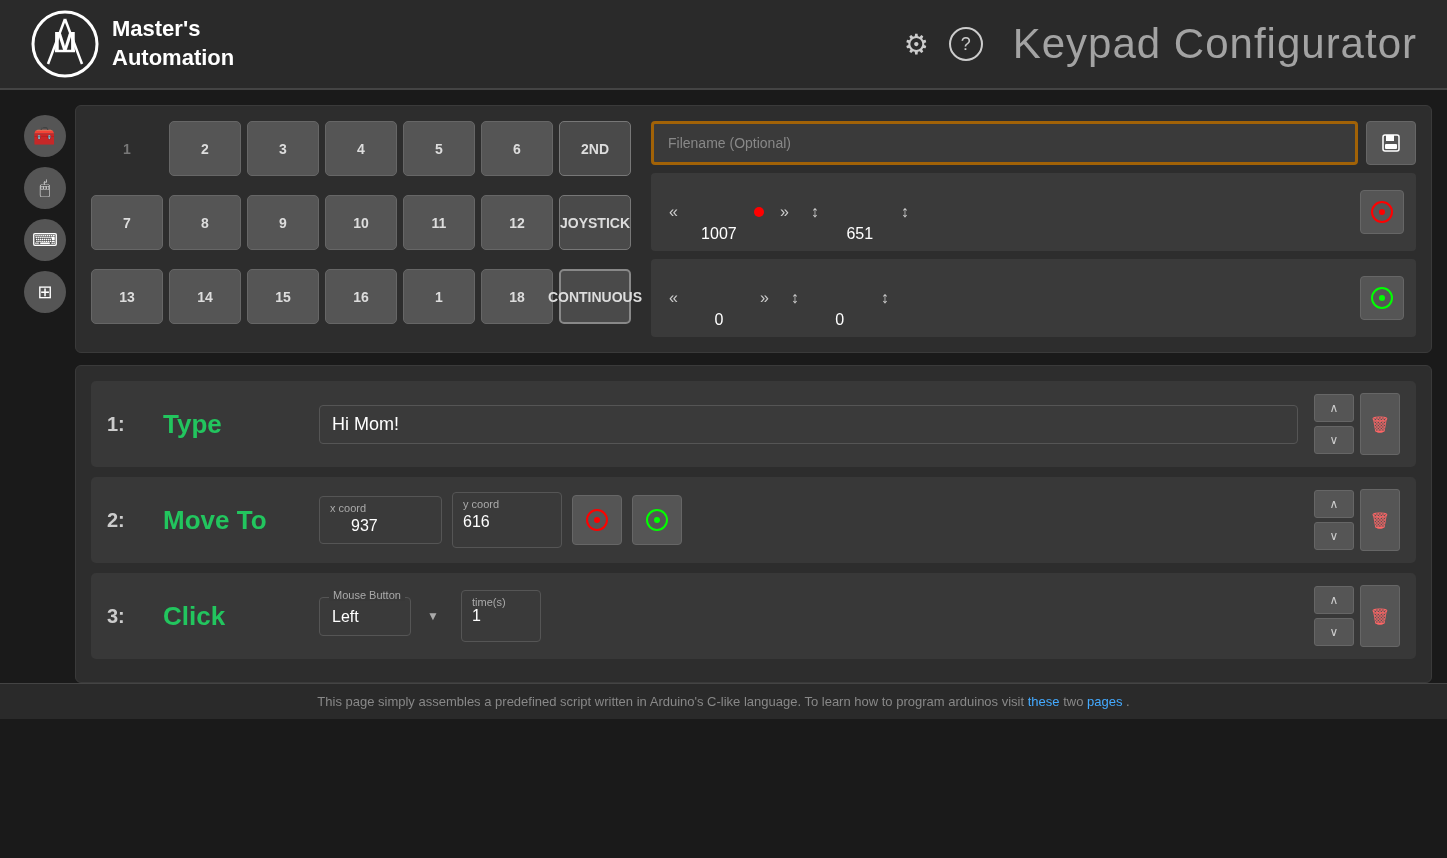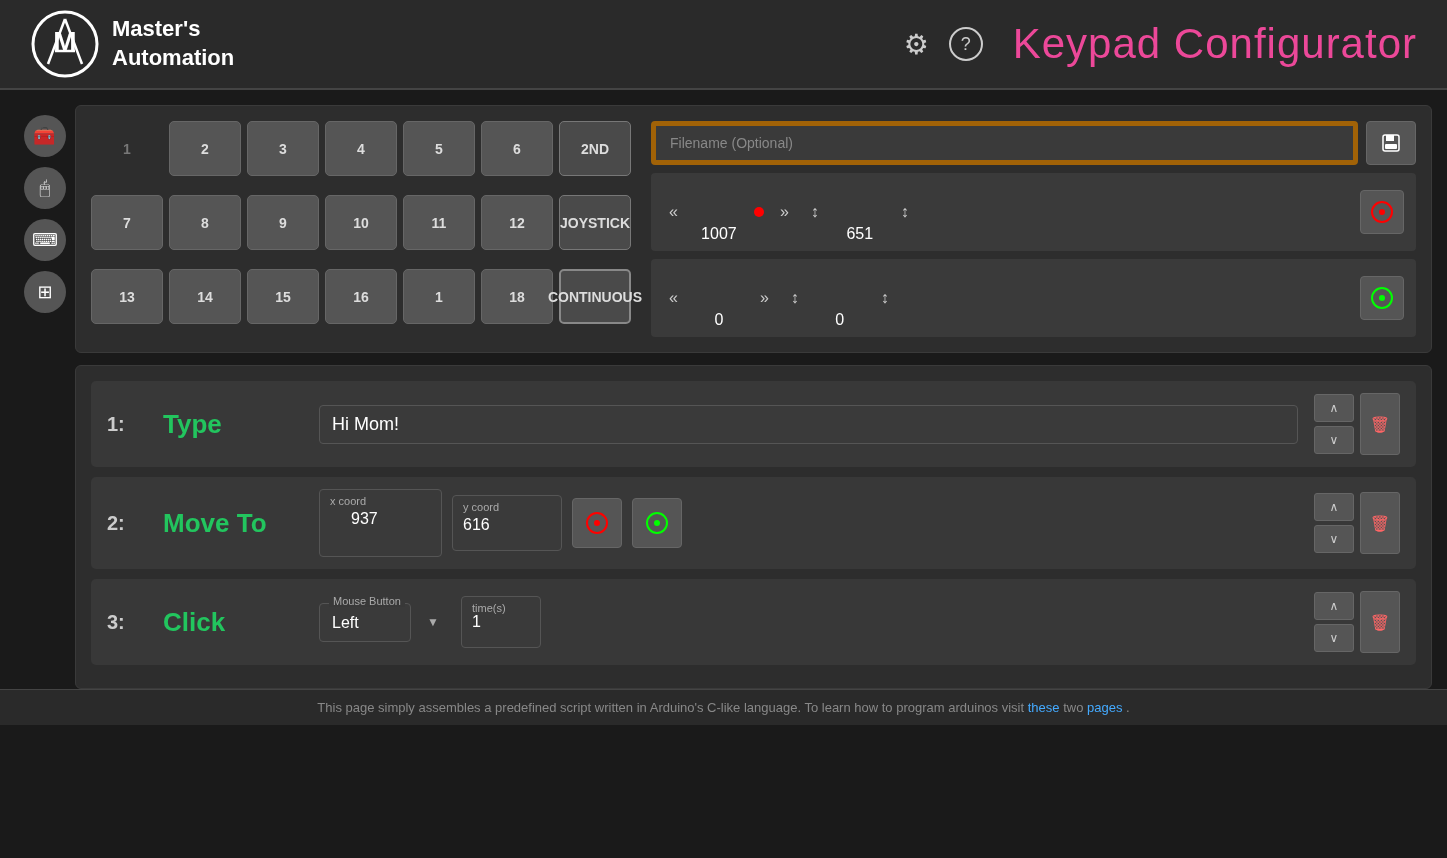--- a/index.html
+++ b/index.html
@@ -34,21 +34,21 @@
       gap: 20px;
       margin-left: auto;
       margin-right: 30px;
       font-size: 28px;
       color: #ccc;
     }
     .header-icons span { cursor: pointer; }
     .header-title {
       font-size: 42px;
       font-weight: 300;
-      color: #ec4899;
+      color: #a3a3a3;
       letter-spacing: 1px;
     }
 
     
     .main {
       display: flex;
       padding: 15px 15px 0 15px;
       gap: 0;
     }
 
@@ -130,21 +130,21 @@
     }
 
     .filename-row {
       display: flex;
       gap: 8px;
       align-items: center;
     }
     .filename-input {
       flex: 1;
       background: #3a3a3a;
-      border: 5px solid #a16207;
+      border: 3px solid #a16207;
       border-radius: 4px;
       color: #aaa;
       padding: 10px 14px;
       font-size: 14px;
       height: 44px;
     }
     .filename-input::placeholder { color: #888; }
 
     .save-btn {
       width: 50px;
@@ -524,21 +524,21 @@
           </div>
           <button class="action-delete-btn">🗑</button>
         </div>
       </div>
 
       <div class="action-row">
         <span class="action-number">2:</span>
         <span class="action-type">Move To</span>
         <div class="action-content">
           <div class="coord-input-group">
-            <div class="coord-input-box" style="padding-top:20px;height:68px;min-width:110px;position:relative;">
+            <div class="coord-input-box" style="padding-top:20px;height:48px;min-width:110px;position:relative;">
               <span style="position:absolute;top:5px;left:10px;font-size:11px;color:#aaa;">x coord</span>
               <input type="text" style="background: transparent; border: none; color: rgb(255, 255, 255); font-size: 16px; outline: none; width: 80px; margin-left: 21px;" value="937">
             </div>
             <div class="coord-input-box" style="padding-top:20px;height:56px;min-width:110px;position:relative;">
               <span style="position:absolute;top:5px;left:10px;font-size:11px;color:#aaa;">y coord</span>
               <input type="text" style="background: transparent; border: none; color: rgb(255, 255, 255); font-size: 16px; outline: none; width: 80px;" value="616">
             </div>
             <div class="target-btn-red" style="width:50px;height:50px;">
               <div class="target-icon-red"></div>
             </div>

